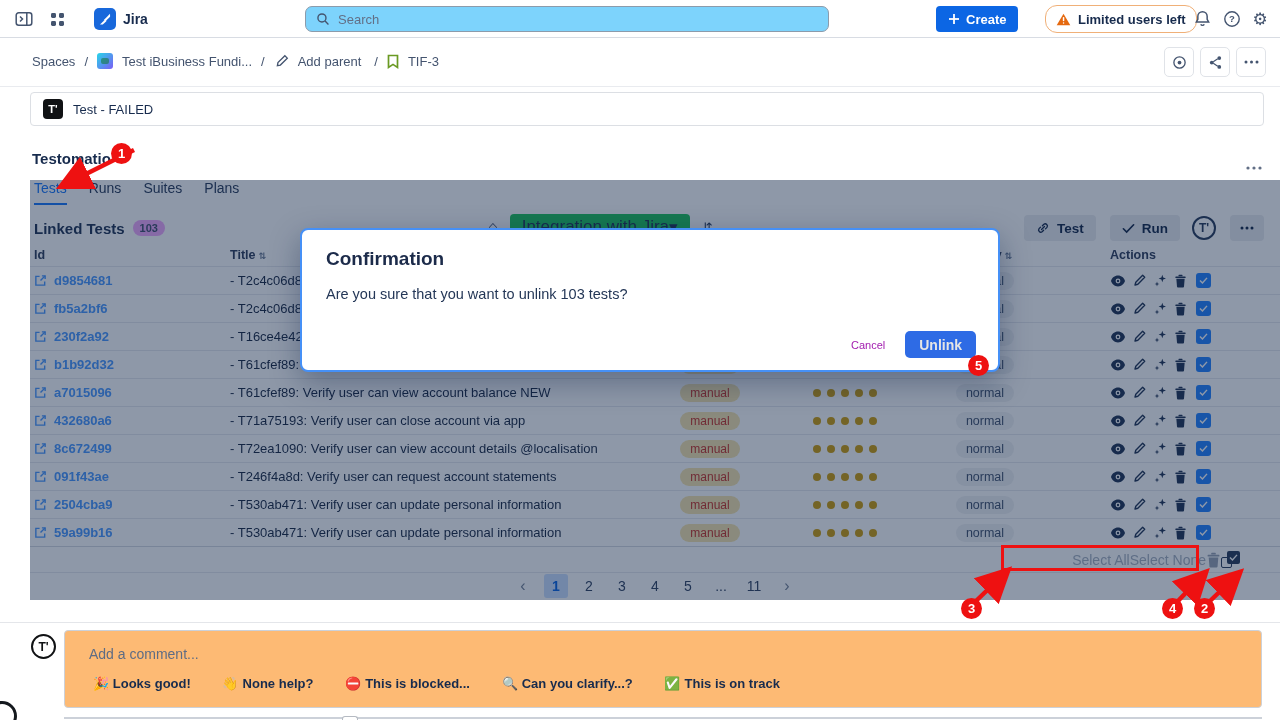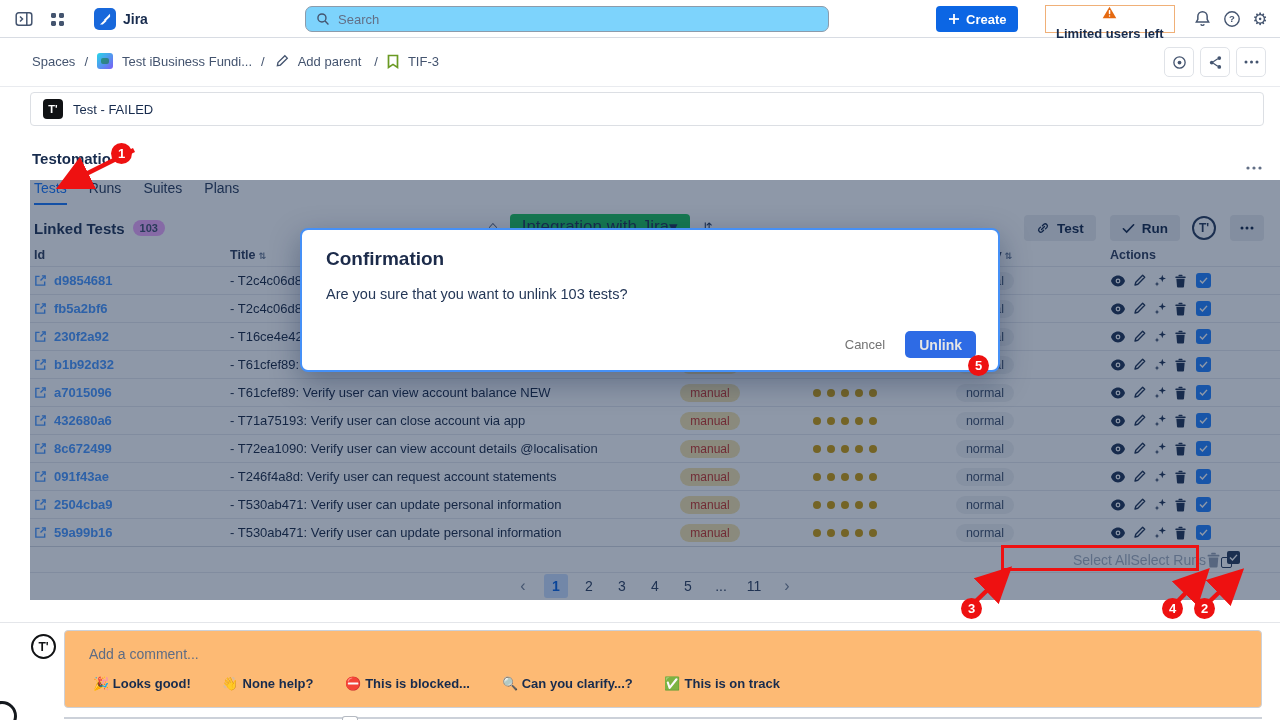--- a/index.html
+++ b/index.html
@@ -18,22 +18,22 @@
   .search { position:absolute; left:305px; top:6px; width:524px; height:26px;
     border:1px solid #8c9bab; border-radius:7px; background:#7dd3fc; display:flex; align-items:center;
     padding:0 10px; gap:8px; }
   .search input { border:none; outline:none; font-size:13px; color:#172b4d; width:100%;
     font-family:inherit; background:transparent; }
   .search input::placeholder { color:#626f86; }
   .createbtn { position:absolute; left:936px; top:6px; height:26px; padding:0 12px;
     background:#0c66e4; color:#fff; border:none; border-radius:4px; font-size:13px; font-weight:600;
     display:flex; align-items:center; gap:6px; cursor:pointer; font-family:inherit; }
   .warnpill { position:absolute; left:1045px; top:5px; height:28px; padding:0 10px;
-    border:1px solid #f0b078; border-radius:0; background:#fff; display:flex; align-items:center;
-    gap:7px; font-size:13px; font-weight:600; cursor:pointer;flex-direction:column; }
+    border:1px solid #f0b078; border-radius:12px; background:#fff; display:flex; align-items:center;
+    gap:7px; font-size:13px; font-weight:600; cursor:pointer; }
 
   
   .crumbs { position:absolute; top:48px; left:32px; height:26px; display:flex; align-items:center;
     gap:9px; font-size:13px; color:#44546f; z-index:60; }
   .crumbs .link { cursor:pointer; }
   .space-avatar { width:16px; height:16px; border-radius:3px;
     background:linear-gradient(135deg,#27d6e8,#7b5cf5); position:relative; }
   .space-avatar::after{ content:""; position:absolute; left:4px; top:5px; width:8px; height:6px;
     background:#173; border-radius:2px; opacity:.55; }
   .crumb-actions { position:absolute; top:47px; right:14px; display:flex; gap:6px; z-index:60; }
@@ -112,21 +112,21 @@
   .pg.active { background:#cce0ff; color:#0c66e4; font-weight:600; }
   .pg.nav { color:#7a8699; font-size:16px; }
   .panel-overlay { position:absolute; inset:0; background:rgba(9,30,66,0.46); z-index:5; }
 
   
   .modal { position:absolute; left:300px; top:228px; width:700px; height:144px; background:#fff;
     border:2px solid #4590f7; border-radius:8px; box-shadow:0 10px 30px rgba(9,30,66,.35); z-index:40; }
   .m-title { position:absolute; left:24px; top:18px; font-size:19px; font-weight:700; color:#1c2b4a; }
   .m-body { position:absolute; left:24px; top:56px; font-size:14.5px; color:#243757; }
   .m-actions { position:absolute; right:22px; bottom:12px; display:flex; align-items:center; gap:20px; }
-  .m-cancel { background:none; border:none; font-size:13px; color:#737373; cursor:pointer;
+  .m-cancel { background:none; border:none; font-size:11px; color:#a21caf; cursor:pointer;
     font-family:inherit; }
   .m-confirm { background:#2e6be5; color:#e5e5e5; border:none; border-radius:5px; height:27px;
     padding:0 14px; font-size:14px; font-weight:600; cursor:pointer; font-family:inherit; }
 
   
   .hr2 { position:absolute; top:622px; left:0; right:0; height:1px; background:#e4e6ea; }
   .cavatar { position:absolute; left:31px; top:634px; width:25px; height:25px; border-radius:50%;
     border:2px solid #101214; background:#fff; color:#101214; font-weight:800; font-size:12px;
     display:flex; align-items:center; justify-content:center; }
   .cbox-area { position:absolute; left:64px; top:630px; width:1198px; height:78px;
@@ -914,21 +914,21 @@
               <svg width="9" height="7" viewBox="0 0 10 8" fill="none" stroke="#fff" stroke-width="1.7">
                 <polyline points="1,4 3.8,6.8 9,1"></polyline>
               </svg>
             </span>
           </div>
         </div>
       </div>
 
     <div class="tfoot">
       <button class="selbtn">Select All</button>
-      <button class="selbtn">Select Runs</button>
+      <button class="selbtn">Select None</button>
       <span class="ftrash">
         <svg width="15" height="16" viewBox="0 0 15 16" fill="currentColor">
             <rect x="5.2" y="0.8" width="4.6" height="1.8" rx=".6"></rect>
             <rect x="1.6" y="2.8" width="11.8" height="1.7" rx=".6"></rect>
             <path d="M2.7 5.4h9.6l-.75 9a1.1 1.1 0 0 1-1.1 1H4.55a1.1 1.1 0 0 1-1.1-1z"></path>
           </svg>
       </span>
       <span class="selall-ic">
         <span class="back"></span>
         <span class="front">

